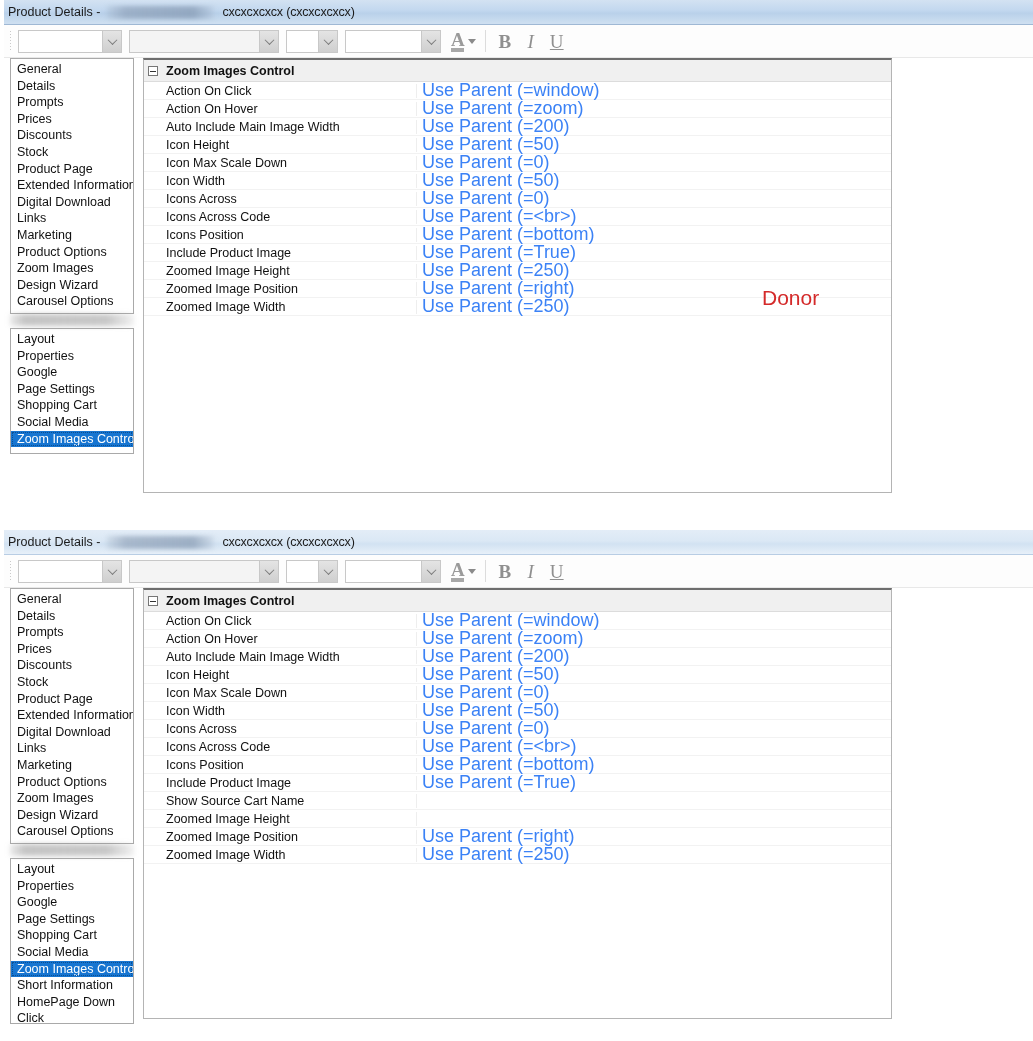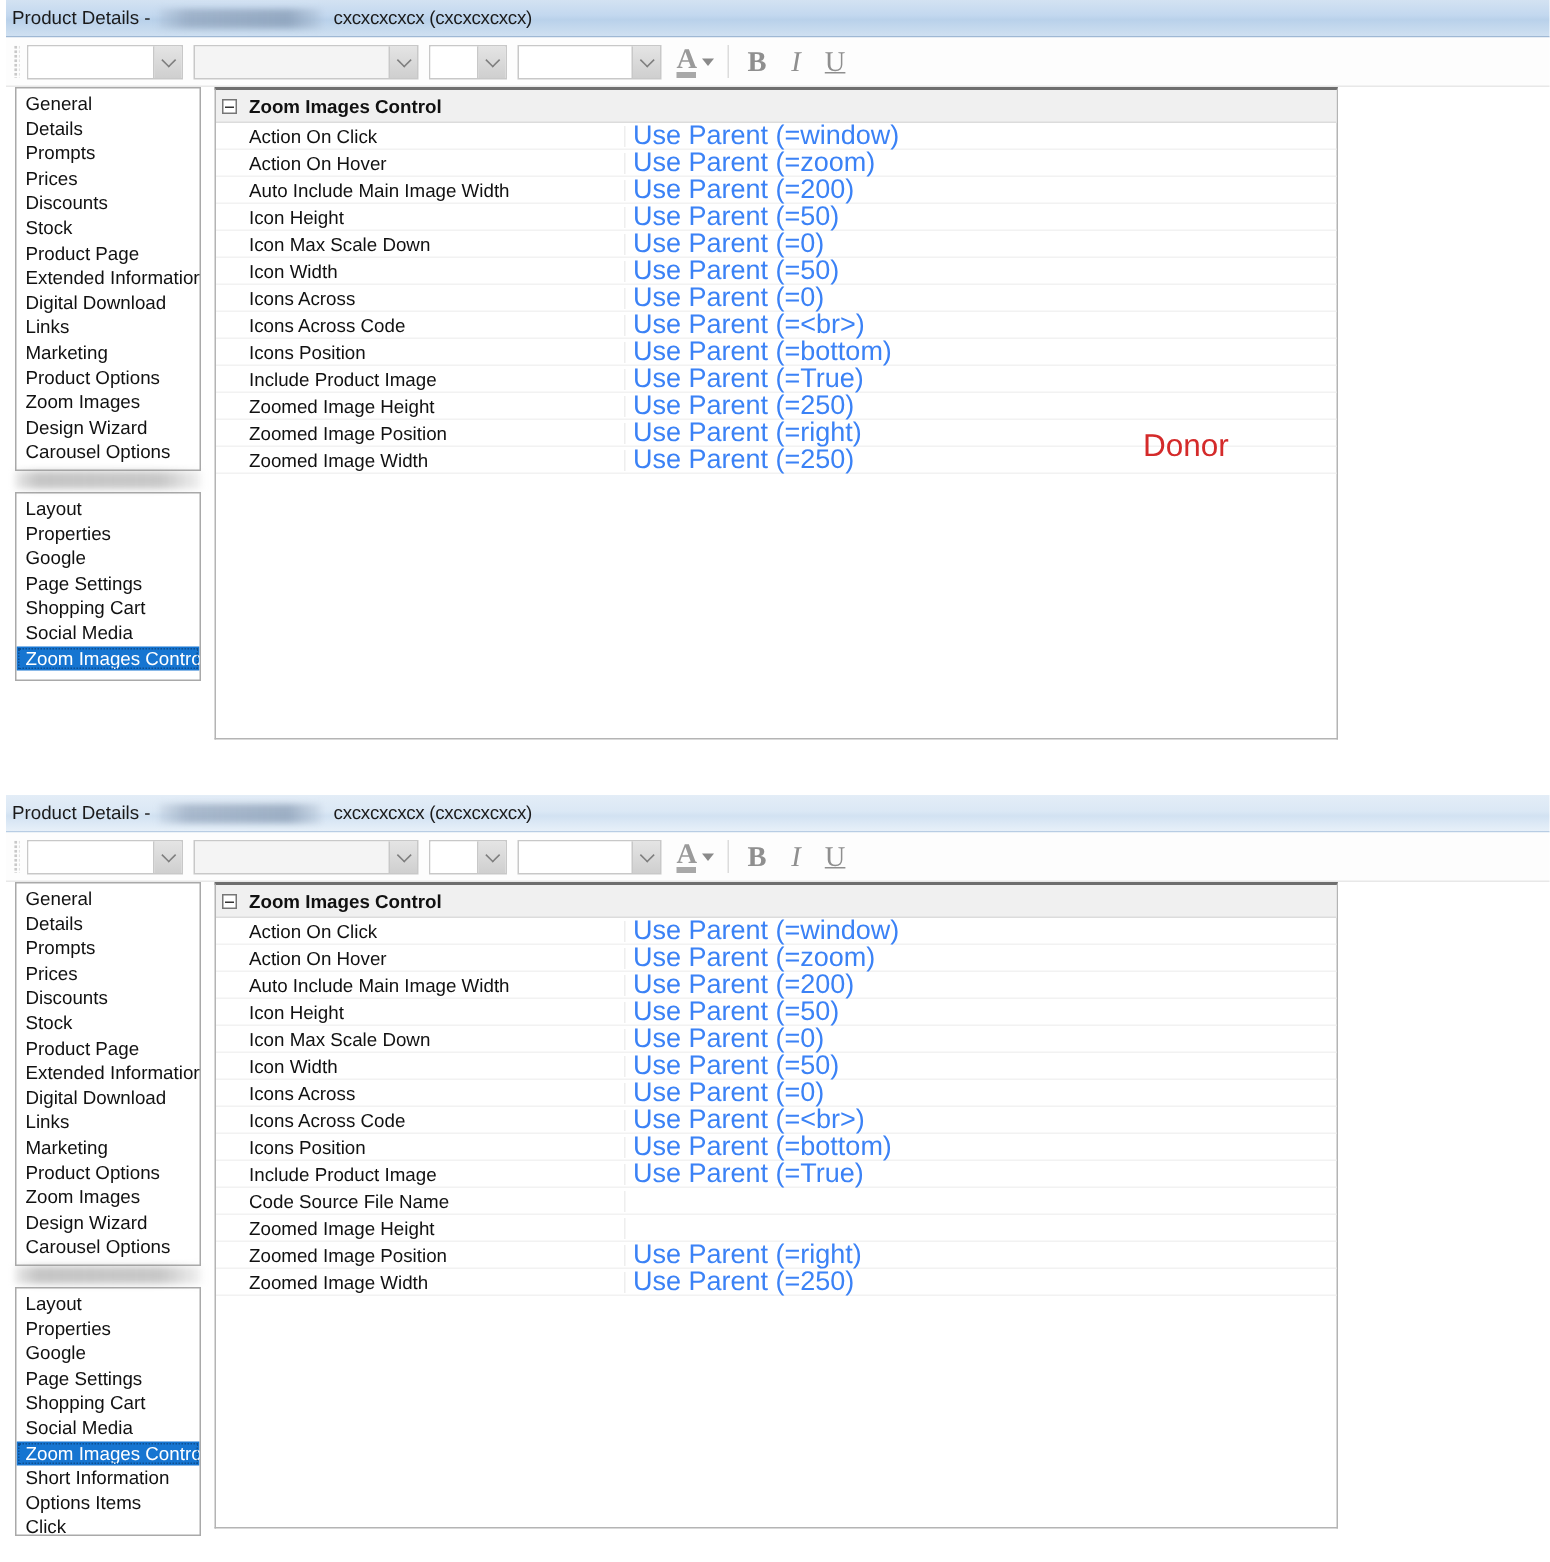--- a/index.html
+++ b/index.html
@@ -364,21 +364,21 @@
         <div class="redact-band"></div>
         <div class="listbox" id="sb-rec-bottom">
             <div class="lb-item">Layout</div>
             <div class="lb-item">Properties</div>
             <div class="lb-item">Google</div>
             <div class="lb-item">Page Settings</div>
             <div class="lb-item">Shopping Cart</div>
             <div class="lb-item">Social Media</div>
             <div class="lb-item selected">Zoom Images Control</div>
             <div class="lb-item">Short Information</div>
-            <div class="lb-item">Options Items</div>
+            <div class="lb-item">HomePage Down</div>
             <div class="lb-item">Click</div>
           </div>
       </div>
 
       <div class="propgrid" id="pg-rec">
         <div class="pg-header">
           <div class="collapse-box"></div>
           <div class="pg-header-label">Zoom Images Control</div>
         </div>
         <div class="pg-rows" id="pg-rec-rows">
@@ -416,21 +416,21 @@
             </div>
             <div class="pg-row">
               <div class="pg-name">Icons Position</div>
               <div class="pg-val">Use Parent (=bottom)</div>
             </div>
             <div class="pg-row">
               <div class="pg-name">Include Product Image</div>
               <div class="pg-val">Use Parent (=True)</div>
             </div>
             <div class="pg-row">
-              <div class="pg-name">Code Source File Name</div>
+              <div class="pg-name">Show Source Cart Name</div>
               <div class="pg-val"></div>
             </div>
             <div class="pg-row">
               <div class="pg-name">Zoomed Image Height</div>
               <div class="pg-val"></div>
             </div>
             <div class="pg-row">
               <div class="pg-name">Zoomed Image Position</div>
               <div class="pg-val">Use Parent (=right)</div>
             </div>

